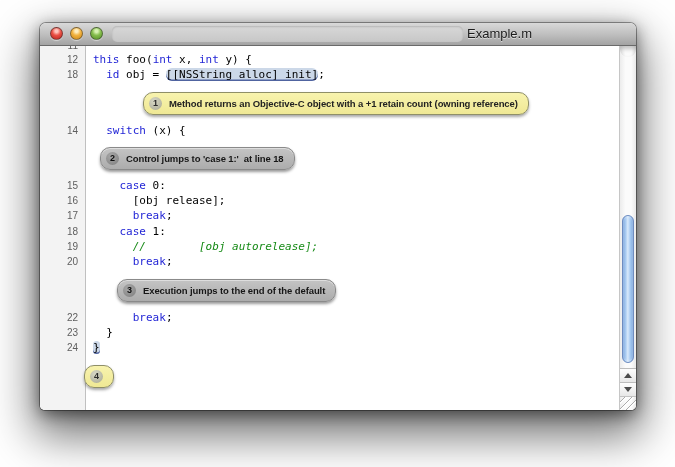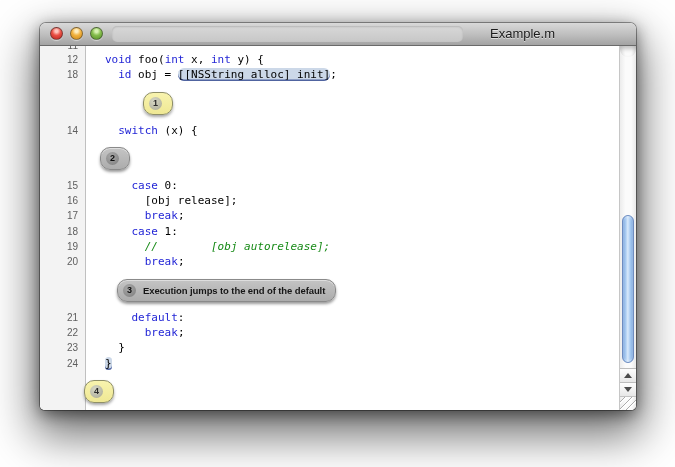--- a/index.html
+++ b/index.html
@@ -15,29 +15,29 @@
             border-bottom:1px solid #6a6a6a;}
   .lights{position:absolute;left:10px;top:4px;display:flex;gap:7px;}
   .light{width:13px;height:13px;border-radius:50%;box-sizing:border-box;
          border:1px solid rgba(50,50,50,.55);box-shadow:0 1px 1px rgba(255,255,255,.5);}
   .light.red{background:radial-gradient(circle at 50% 28%,#ffc5bd 0 14%,#ea5045 45%,#b5221c 100%);}
   .light.yellow{background:radial-gradient(circle at 50% 28%,#ffeebf 0 14%,#f2b23e 45%,#c98617 100%);}
   .light.green{background:radial-gradient(circle at 50% 28%,#d8f3b2 0 14%,#85bd4c 45%,#538f25 100%);}
   .title-strip{position:absolute;left:72px;top:3px;width:351px;height:16px;border-radius:5px;
                background:linear-gradient(#d8d8d8,#c7c7c7);
                box-shadow:inset 0 1px 2px rgba(0,0,0,.16);}
-  .title{position:absolute;left:450px;top:0;height:22px;line-height:22px;
+  .title{position:absolute;left:427px;top:0;height:22px;line-height:22px;
          font-size:13px;color:#1c1c1c;text-shadow:0 1px 0 rgba(255,255,255,.55);}
   
   .content{position:absolute;top:23px;left:0;right:0;bottom:0;background:#fff;}
   .gutter-bg{position:absolute;left:0;top:0;bottom:0;width:45px;background:#f3f3f3;
              border-right:1px solid #c0c0c0;}
   .code-pane{position:absolute;left:0;top:0;right:17px;bottom:0;overflow:hidden;}
   .code-row{display:flex;height:15.3px;line-height:15.3px;
-            font-family:"DejaVu Sans Mono",monospace;font-size:11px;white-space:pre;gap:12px;}
+            font-family:"DejaVu Sans Mono",monospace;font-size:11px;white-space:pre;}
   .code-row.clipped{height:6px;overflow:hidden;}
   .code-row.clipped .gutter-cell{margin-top:-8px;}
   .gutter-cell{flex:none;width:45px;box-sizing:border-box;text-align:right;padding-right:7px;
                font-family:"Liberation Sans",sans-serif;font-size:10px;color:#5e5e5e;}
   .code-cell{flex:1;padding-left:8px;white-space:pre;color:#000;}
   .seg-kw{color:#2326d6;}
   .seg-pl{color:#000;}
   .seg-cm{color:#168a16;font-style:italic;}
   .hl{background:#ccd8e8;box-shadow:inset 0 -1.5px 0 #5064a0;border-radius:6px;}
   
@@ -93,42 +93,41 @@
 
     <div class="content">
       <div class="gutter-bg"></div>
 
       <div class="code-pane">
         <div class="code-row clipped">
           <div class="gutter-cell">11</div>
           <div class="code-cell"></div>
         </div>
         <div>
-            <div class="code-row"><div class="gutter-cell">12</div><div class="code-cell"><span class="seg-kw">void</span><span class="seg-pl"> foo(</span><span class="seg-kw">int</span><span class="seg-pl"> x, </span><span class="seg-kw">int</span><span class="seg-pl"> y) {</span></div></div>
+            <div class="code-row"><div class="gutter-cell">12</div><div class="code-cell"><span class="seg-kw">this</span><span class="seg-pl"> foo(</span><span class="seg-kw">int</span><span class="seg-pl"> x, </span><span class="seg-kw">int</span><span class="seg-pl"> y) {</span></div></div>
             <div class="code-row"><div class="gutter-cell">18</div><div class="code-cell"><span class="seg-pl">  </span><span class="seg-kw">id</span><span class="seg-pl"> obj = </span><span class="seg-pl hl">[[NSString alloc] init]</span><span class="seg-pl">;</span></div></div>
             <div class="bubble-row">
               <div class="gutter-cell"></div>
-              <div class="code-cell"><div class="bubble yellow" style="margin-left: 50px;"><span class="num">1</span></div></div>
+              <div class="code-cell"><div class="bubble yellow" style="margin-left: 50px;"><span class="num">1</span><span class="bubble-text">Method returns an Objective-C object with a +1 retain count (owning reference)</span></div></div>
             </div>
             <div class="code-row"><div class="gutter-cell">14</div><div class="code-cell"><span class="seg-pl">  </span><span class="seg-kw">switch</span><span class="seg-pl"> (x) {</span></div></div>
             <div class="bubble-row">
               <div class="gutter-cell"></div>
-              <div class="code-cell"><div class="bubble gray" style="margin-left: 7px;"><span class="num">2</span></div></div>
+              <div class="code-cell"><div class="bubble gray" style="margin-left: 7px;"><span class="num">2</span><span class="bubble-text">Control jumps to 'case 1:'  at line 18</span></div></div>
             </div>
             <div class="code-row"><div class="gutter-cell">15</div><div class="code-cell"><span class="seg-pl">    </span><span class="seg-kw">case</span><span class="seg-pl"> 0:</span></div></div>
             <div class="code-row"><div class="gutter-cell">16</div><div class="code-cell"><span class="seg-pl">      [obj release];</span></div></div>
             <div class="code-row"><div class="gutter-cell">17</div><div class="code-cell"><span class="seg-pl">      </span><span class="seg-kw">break</span><span class="seg-pl">;</span></div></div>
             <div class="code-row"><div class="gutter-cell">18</div><div class="code-cell"><span class="seg-pl">    </span><span class="seg-kw">case</span><span class="seg-pl"> 1:</span></div></div>
             <div class="code-row"><div class="gutter-cell">19</div><div class="code-cell"><span class="seg-pl">      </span><span class="seg-cm">//        [obj autorelease];</span></div></div>
             <div class="code-row"><div class="gutter-cell">20</div><div class="code-cell"><span class="seg-pl">      </span><span class="seg-kw">break</span><span class="seg-pl">;</span></div></div>
             <div class="bubble-row">
               <div class="gutter-cell"></div>
               <div class="code-cell"><div class="bubble gray" style="margin-left: 24px;"><span class="num">3</span><span class="bubble-text">Execution jumps to the end of the default</span></div></div>
             </div>
-            <div class="code-row"><div class="gutter-cell">21</div><div class="code-cell"><span class="seg-pl">    </span><span class="seg-kw">default</span><span class="seg-pl">:</span></div></div>
             <div class="code-row"><div class="gutter-cell">22</div><div class="code-cell"><span class="seg-pl">      </span><span class="seg-kw">break</span><span class="seg-pl">;</span></div></div>
             <div class="code-row"><div class="gutter-cell">23</div><div class="code-cell"><span class="seg-pl">  }</span></div></div>
             <div class="code-row"><div class="gutter-cell">24</div><div class="code-cell"><span class="seg-pl hl">}</span></div></div>
             <div class="bubble-row">
               <div class="gutter-cell"></div>
               <div class="code-cell"><div class="bubble yellow" style="margin-left: -9px;"><span class="num">4</span></div></div>
             </div>
           </div>
       </div>
 

